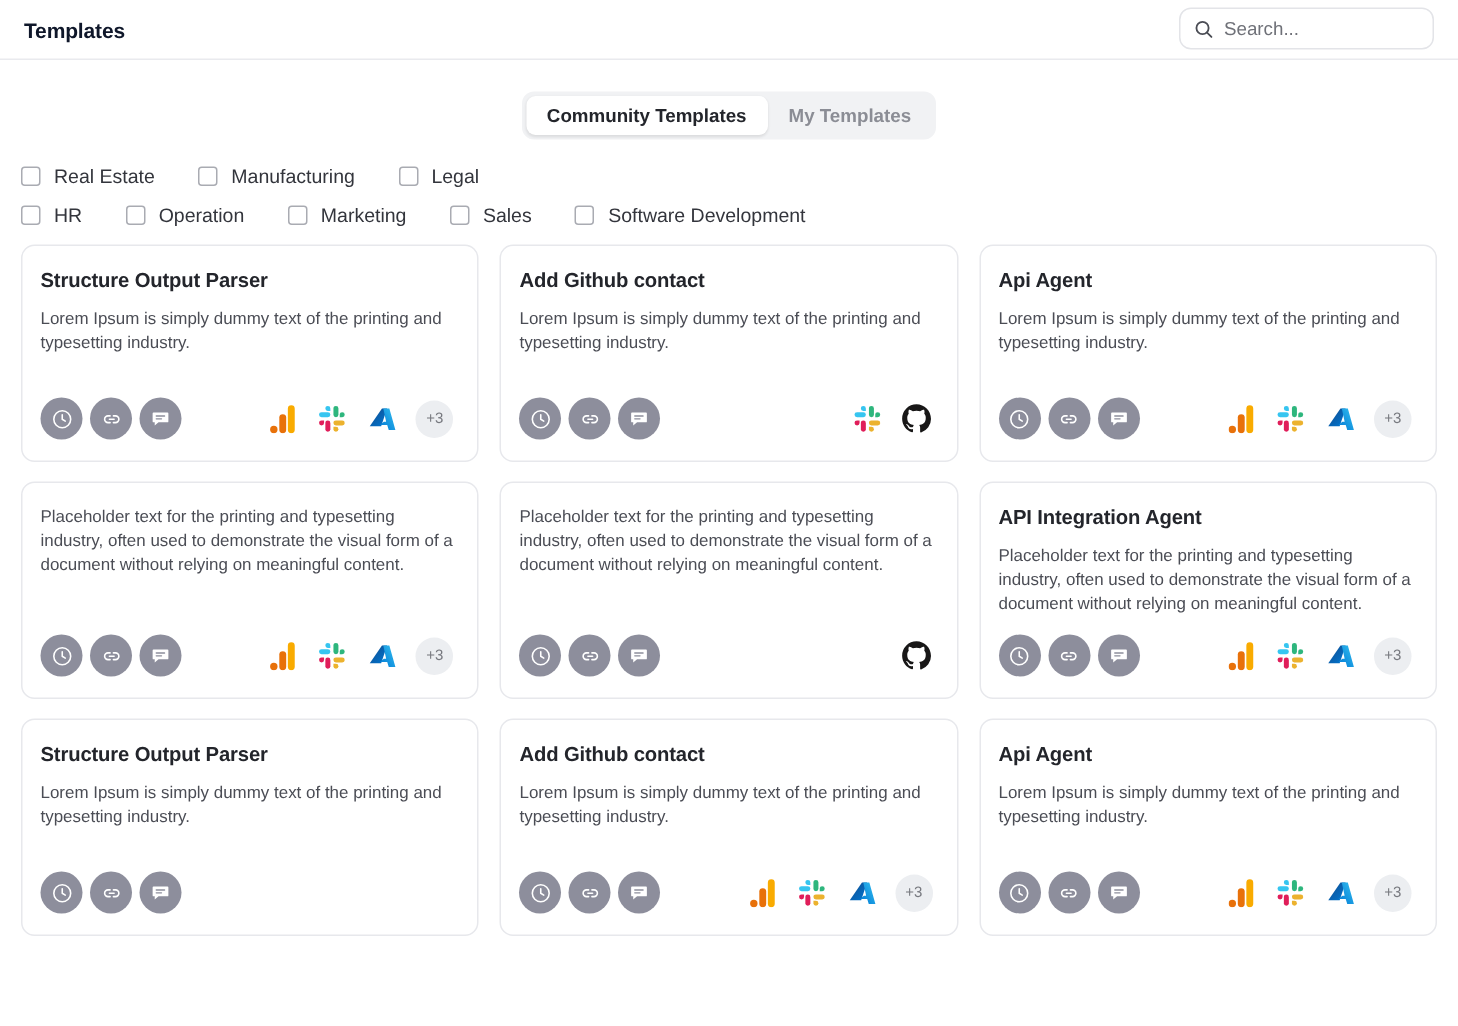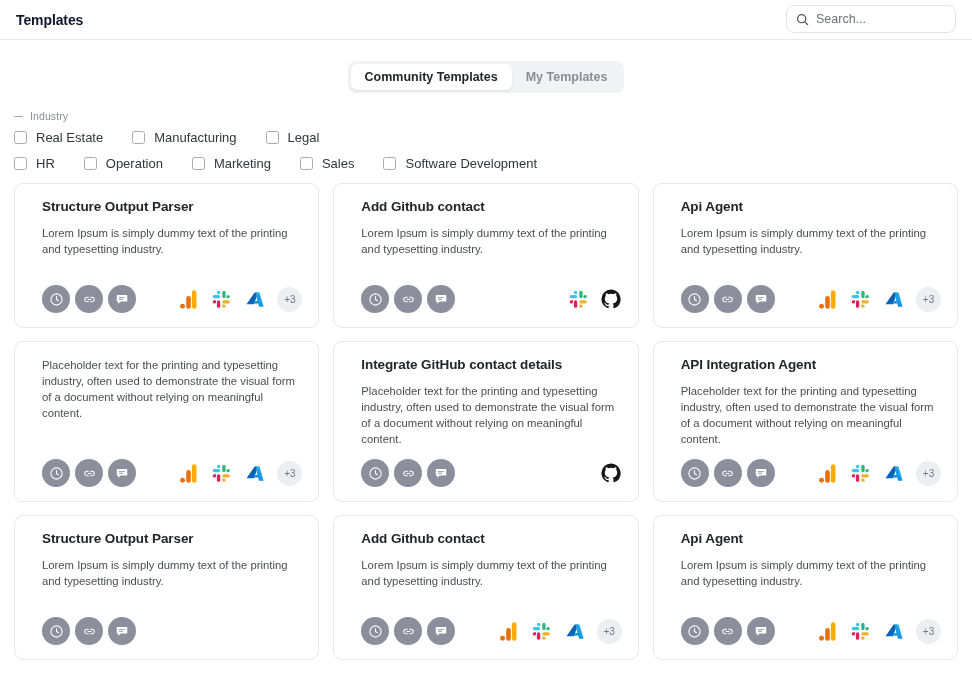--- a/index.html
+++ b/index.html
@@ -138,21 +138,21 @@
     padding: 12px 14px 0 14px;
     display: grid;
     grid-template-columns: repeat(3, 1fr);
     column-gap: 14px;
     row-gap: 13px;
   }
   .card {
     border: 1px solid #e7e8ec;
     border-radius: 9px;
     background: #fff;
-    padding: 15px 16px 14px 27px;
+    padding: 15px 16px 14px 12px;
     display: flex;
     flex-direction: column;
     min-height: 145px;
   }
   .card-title {
     font-size: 13.5px;
     font-weight: bold;
     color: #23252b;
     letter-spacing: -0.1px;
     margin-bottom: 11px;
@@ -225,24 +225,20 @@
 <div class="toggle-wrap">
   <div class="segmented">
     <button class="seg-btn active">Community Templates</button>
     <button class="seg-btn">My Templates</button>
   </div>
 </div>
 
 <div class="filters">
 
   <div class="filter-group">
-    <div class="filter-head">
-      <span class="collapse-dash"></span>
-      <span class="filter-head-label">Industry</span>
-    </div>
     <div class="checkbox-row">
       <label class="cb-item">
         <span class="cb-box"></span>
         <span class="cb-label">Real Estate</span>
       </label>
       <label class="cb-item">
         <span class="cb-box"></span>
         <span class="cb-label">Manufacturing</span>
       </label>
       <label class="cb-item">
@@ -518,21 +514,20 @@
               </defs>
               <path d="M12.2 3h4.3l-5 14.9 -4.6 0 -5 0 L12.2 3z" fill="url(#azg)"></path>
               <path d="M13.3 3h5.1l5.1 18h-5.6l-1.3-4.1h-6.2l3.4-2.9h1.9L13.3 3z" fill="url(#azg2)"></path>
             </svg>
           </span>
           <span class="plus-badge">+3</span>
         </div>
      </div>
     </div>
     <div class="card">
-      <div class="card-title">Integrate GitHub contact details</div>
      <div class="card-desc">Placeholder text for the printing and typesetting industry, often used to demonstrate the visual form of a document without relying on meaningful content.</div>
      <div class="card-footer">
        <div class="action-icons">
           <span class="circ-btn">
             <svg width="15" height="15" viewBox="0 0 24 24" fill="none">
               <circle cx="12" cy="12" r="9" stroke="#fff" stroke-width="1.7"></circle>
               <path d="M12 7.2V12l3.2 2" stroke="#fff" stroke-width="1.7" stroke-linecap="round" stroke-linejoin="round"></path>
             </svg>
           </span>
           <span class="circ-btn">

